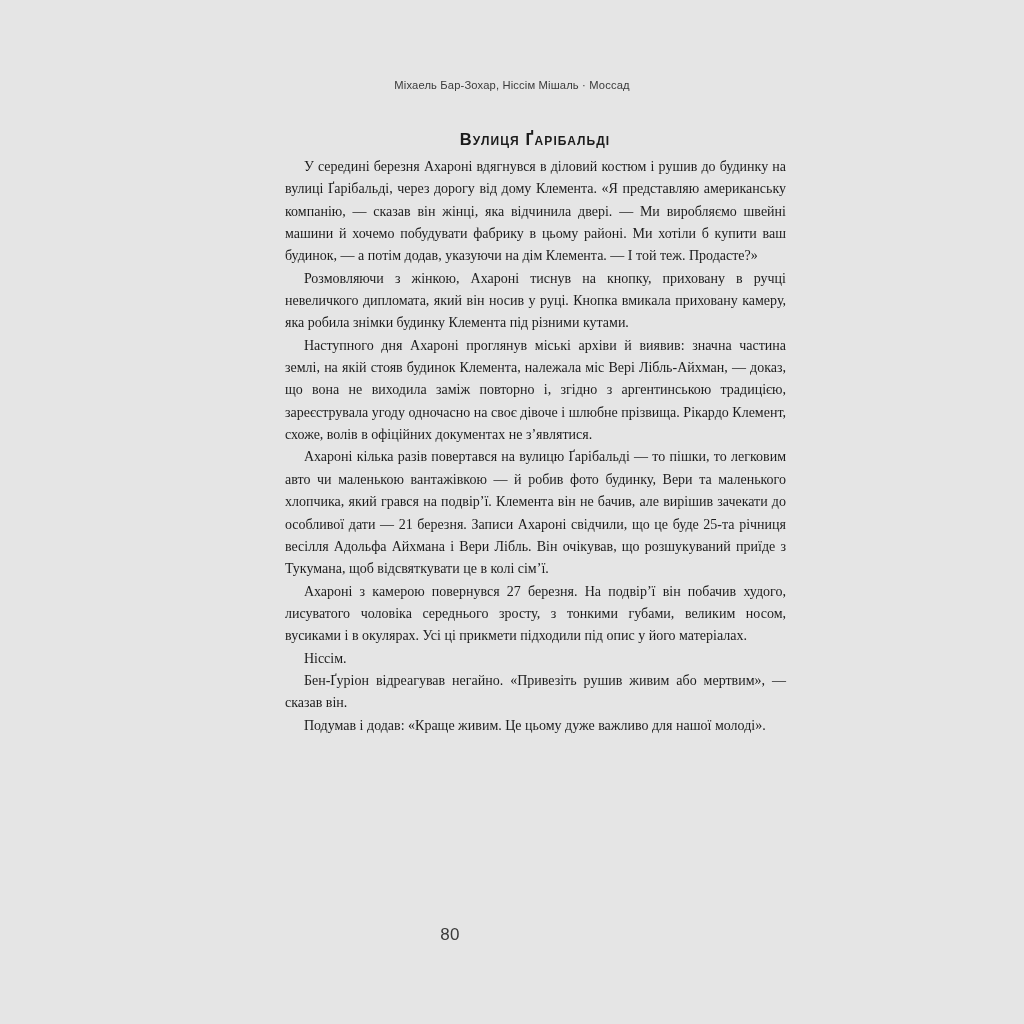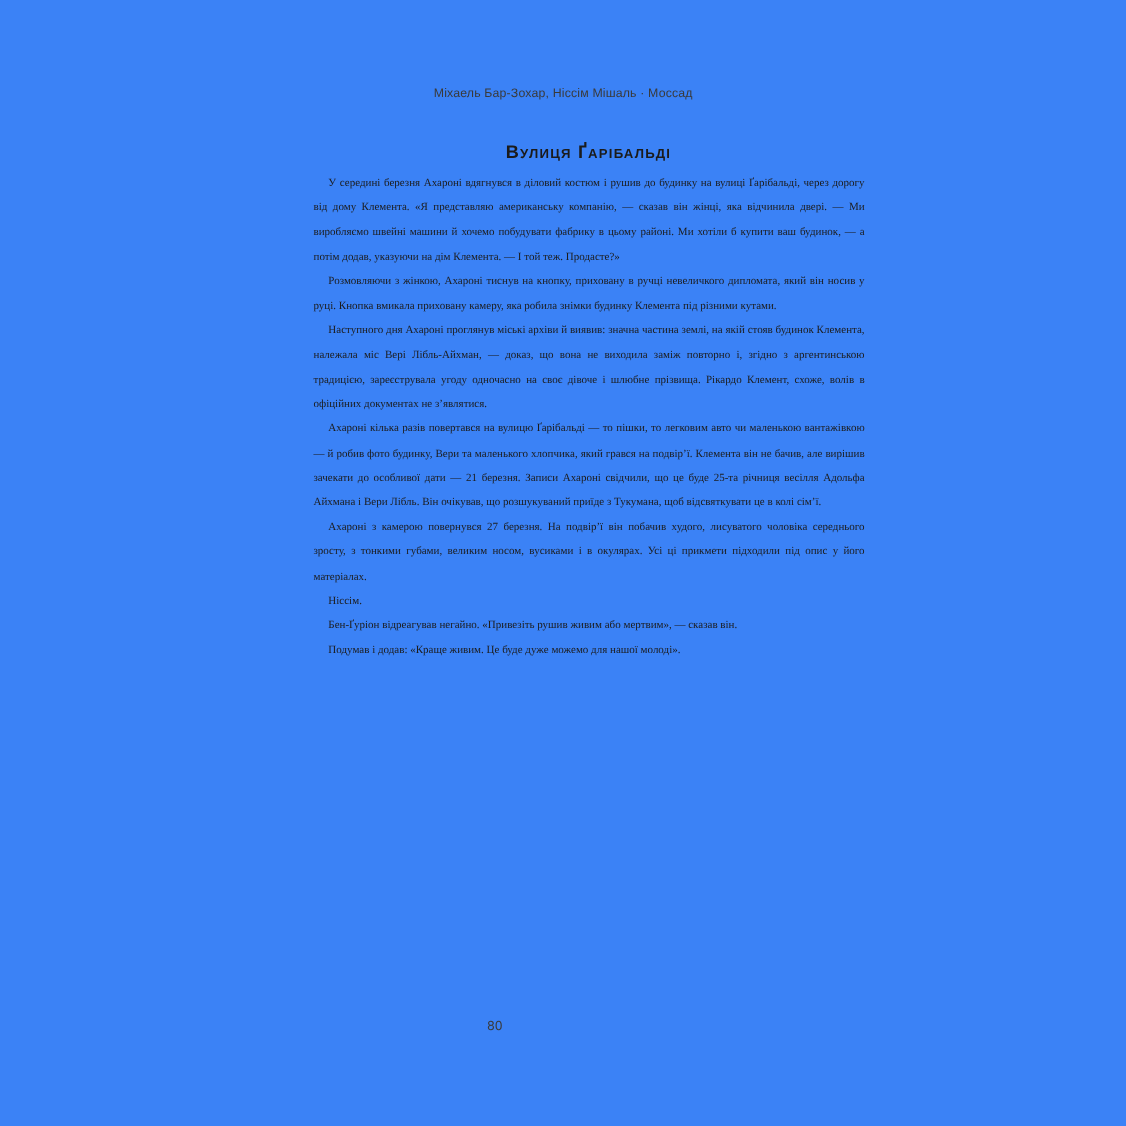--- a/index.html
+++ b/index.html
@@ -17,21 +17,21 @@
     color: #1c1c1c;
     -webkit-font-smoothing: antialiased;
   }
 
   .page {
     position: absolute;
     left: 0;
     top: 0;
     width: 1024px;
     height: 1024px;
-    background: #3b82f6;
+    background: #e5e5e5;
   }
 
   
   .running-head {
     position: absolute;
     left: 0;
     top: 79px;
     width: 1024px;
     text-align: center;
     font-family: "Liberation Sans", "DejaVu Sans", sans-serif;
@@ -59,21 +59,21 @@
   }
 
   
   .textblock {
     position: absolute;
     left: 285px;
     top: 156px;
     width: 501px;
     text-align: justify;
     text-justify: inter-word;
-    font-size: 10px;
+    font-size: 14px;
     line-height: 22.35px;
     color: #1c1c1c;
     hyphens: manual;
   }
   .textblock p {
     margin: 0;
     text-indent: 0;
   }
   .textblock p.indent {
     text-indent: 1.35em;
@@ -83,21 +83,21 @@
   }
 
   
   .folio {
     position: absolute;
     left: 0;
     top: 925px;
     width: 900px;
     text-align: center;
     font-family: "Liberation Sans", "DejaVu Sans", sans-serif;
-    font-size: 12px;
+    font-size: 17px;
     letter-spacing: 0.4px;
     color: #3a3a3a;
   }
 </style>
 </head>
 <body>
 
 <div class="page">
 
   <div class="running-head">Міхаель Бар-Зохар, Ніссім Мішаль · Моссад</div>
@@ -105,18 +105,18 @@
   <h1 class="chapter-title">Вулиця Ґарібальді</h1>
 
   <div class="textblock">
     <p class="indent">У середині березня Ахароні вдягнувся в діловий костюм і рушив до будинку на вулиці Ґарібальді, через дорогу від дому Клемента. «Я представляю американську компанію, — сказав він жінці, яка відчинила двері. — Ми виробляємо швейні машини й хочемо побудувати фабрику в цьому районі. Ми хотіли б купити ваш будинок, — а потім додав, указуючи на дім Клемента. — І той теж. Продасте?»</p>
     <p class="indent">Розмовляючи з жінкою, Ахароні тиснув на кнопку, приховану в ручці невеличкого дипломата, який він носив у руці. Кнопка вмикала приховану камеру, яка робила знімки будинку Клемента під різними кутами.</p>
     <p class="indent">Наступного дня Ахароні проглянув міські архіви й виявив: значна частина землі, на якій стояв будинок Клемента, належала міс Вері Лібль-Айхман, — доказ, що вона не виходила заміж повторно і, згідно з аргентинською традицією, зареєструвала угоду одночасно на своє дівоче і шлюбне прізвища. Рікардо Клемент, схоже, волів в офіційних документах не з’являтися.</p>
     <p class="indent">Ахароні кілька разів повертався на вулицю Ґарібальді — то пішки, то легковим авто чи маленькою вантажівкою — й робив фото будинку, Вери та маленького хлопчика, який грався на подвір’ї. Клемента він не бачив, але вирішив зачекати до особливої дати — 21 березня. Записи Ахароні свідчили, що це буде 25-та річниця весілля Адольфа Айхмана і Вери Лібль. Він очікував, що розшукуваний приїде з Тукумана, щоб відсвяткувати це в колі сім’ї.</p>
     <p class="indent">Ахароні з камерою повернувся 27 березня. На подвір’ї він побачив худого, лисуватого чоловіка середнього зросту, з тонкими губами, великим носом, вусиками і в окулярах. Усі ці прикмети підходили під опис у його матеріалах.</p>
     <p class="indent">Ніссім.</p>
     <p class="indent">Бен-Ґуріон відреагував негайно. «Привезіть рушив живим або мертвим», — сказав він.</p>
-    <p class="indent">Подумав і додав: «Краще живим. Це буде дуже можемо для нашої молоді».</p>
+    <p class="indent">Подумав і додав: «Краще живим. Це цьому дуже важливо для нашої молоді».</p>
   </div>
 
   <div class="folio">80</div>
 
 </div>
 
 </body></html>

